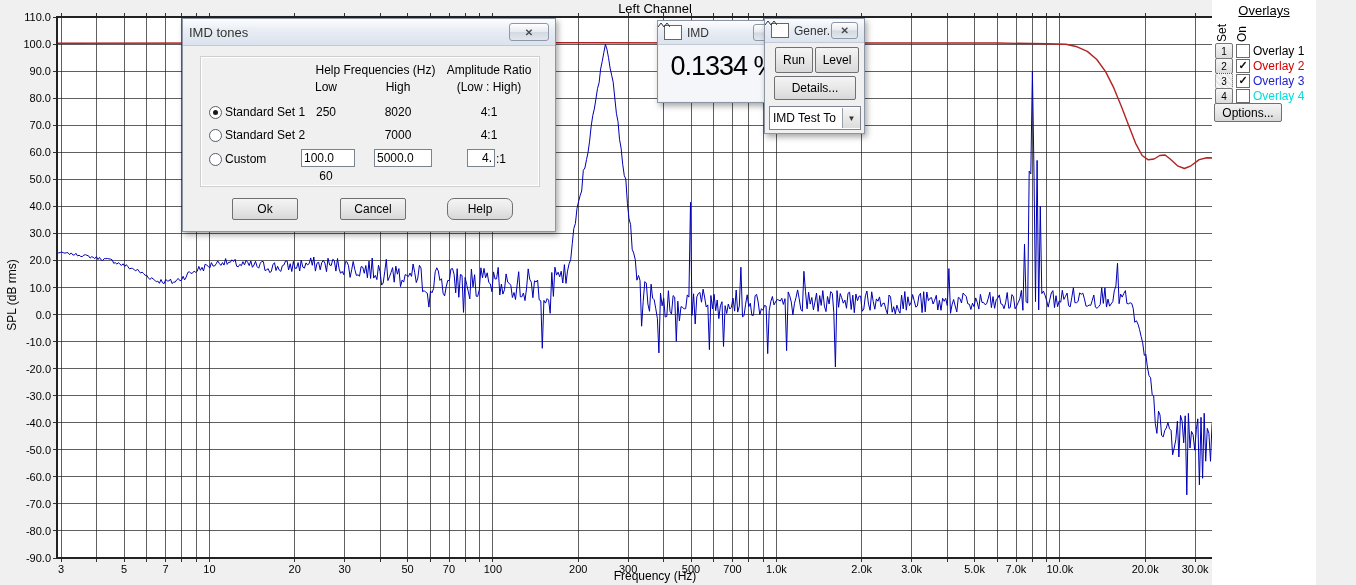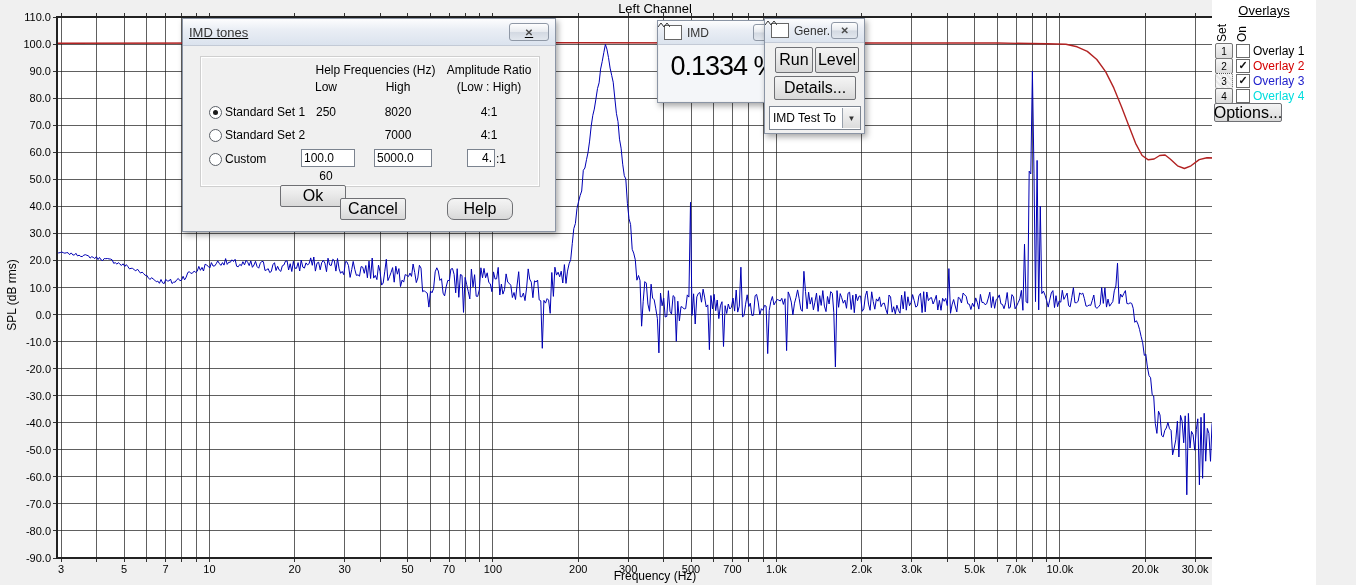--- a/index.html
+++ b/index.html
@@ -20,21 +20,21 @@
   .titlebar.small{height:23px;font-size:12px;}
   .title-icon{width:16px;height:13px;background:#fff;border:1px solid #666;margin-right:5px;
               display:flex;align-items:center;justify-content:center;flex:0 0 auto;}
   .close-btn{margin-left:auto;width:38px;height:16px;border:1px solid #8f98a6;border-radius:3px;
              background:linear-gradient(#fefefe,#e7eaef 48%,#d3d9e2 52%,#e2e7ee);
              display:flex;align-items:center;justify-content:center;
              font-size:10px;font-weight:bold;color:#4a4a4a;cursor:default;}
   .close-btn.small{width:28px;height:15px;}
   .btn{position:absolute;border:1px solid #6f7074;border-radius:2px;
        background:linear-gradient(#f4f4f4,#e9e9e9 45%,#d8d8d8);
-       display:flex;align-items:center;justify-content:center;font-size:16px;color:#000;cursor:default;}
+       display:flex;align-items:center;justify-content:center;font-size:12px;color:#000;cursor:default;}
   
   .groupbox{position:absolute;border:1px solid #cfcfcf;box-shadow:0 0 0 1px #ffffff inset;background:#f0f0f0;}
   .dlg-text{position:absolute;font-size:12px;white-space:nowrap;}
   .dlg-center{text-align:center;}
   .radio{position:absolute;width:11px;height:11px;border-radius:50%;border:1px solid #5a5f66;
          background:#fff;}
   .radio.selected::after{content:"";position:absolute;left:3px;top:3px;width:5px;height:5px;
          border-radius:50%;background:#1a1a1a;}
   .tbox{position:absolute;height:16px;border:1px solid #7b838f;background:#fff;font-size:12px;
         font-family:"Liberation Sans",sans-serif;padding:0 2px;}
@@ -141,21 +141,21 @@
     <span class="ov-check checked" style="top:74px;"></span>
     <span class="ov-lab" style="top: 74px; color: rgb(34, 34, 204);">Overlay 3</span>
 
     <div class="ov-setbtn" style="top:88px;">4</div>
     <span class="ov-check" style="top:89px;"></span>
     <span class="ov-lab" style="top: 89px; color: rgb(0, 221, 221);">Overlay 4</span>
 
     <div class="btn options-btn">Options...</div>
   </div>
 
-  <div class="win" style="left:182px;top:18px;width:372px;height:212px;text-decoration:underline;">
+  <div class="win" style="left:182px;top:18px;width:372px;height:212px;">
     <div class="titlebar">
       <span>IMD tones</span>
       <span class="close-btn">✕</span>
     </div>
     <div class="groupbox" style="left:17px;top:37px;width:338px;height:129px;"></div>
 
     <div class="dlg-text dlg-center" style="left:110px;top:44px;width:165px;">Help Frequencies (Hz)</div>
     <div class="dlg-text dlg-center" style="left:118px;top:61px;width:50px;">Low</div>
     <div class="dlg-text dlg-center" style="left:190px;top:61px;width:50px;">High</div>
     <div class="dlg-text dlg-center" style="left:258px;top:44px;width:96px;">Amplitude Ratio</div>
@@ -173,21 +173,21 @@
     <div class="dlg-text dlg-center" style="left:190px;top:109px;width:50px;">7000</div>
     <div class="dlg-text dlg-center" style="left:258px;top:109px;width:96px;">4:1</div>
 
     <span class="radio" style="left:26px;top:134px;"></span>
     <div class="dlg-text" style="left:42px;top:133px;">Custom</div>
     <input class="tbox" style="left: 118px; top: 130px; width: 48px;" value="100.0">
     <input class="tbox" style="left: 191px; top: 130px; width: 52px;" value="5000.0">
     <input class="tbox" style="left: 284px; top: 130px; width: 22px; text-align: right;" value="4.">
     <div class="dlg-text" style="left:313px;top:133px;">:1</div>
 
-    <div class="btn" style="left:49px;top:166px;width:64px;height:20px;margin-left:48px;">Ok</div>
+    <div class="btn" style="left:49px;top:179px;width:64px;height:20px;">Ok</div>
     <div class="btn" style="left:157px;top:179px;width:64px;height:20px;">Cancel</div>
     <div class="btn" style="left:264px;top:179px;width:64px;height:20px;border-radius:7px;">Help</div>
   </div>
 
   <div class="win" style="left:633px;top:20px;width:131px;height:81px;margin-left:24px;">
     <div class="titlebar small">
       <span class="title-icon">
         <svg width="12" height="8">
             <polyline points="0,6 3,2 6,6 9,2 12,6" fill="none" stroke="#333" stroke-width="1"></polyline>
           </svg>

